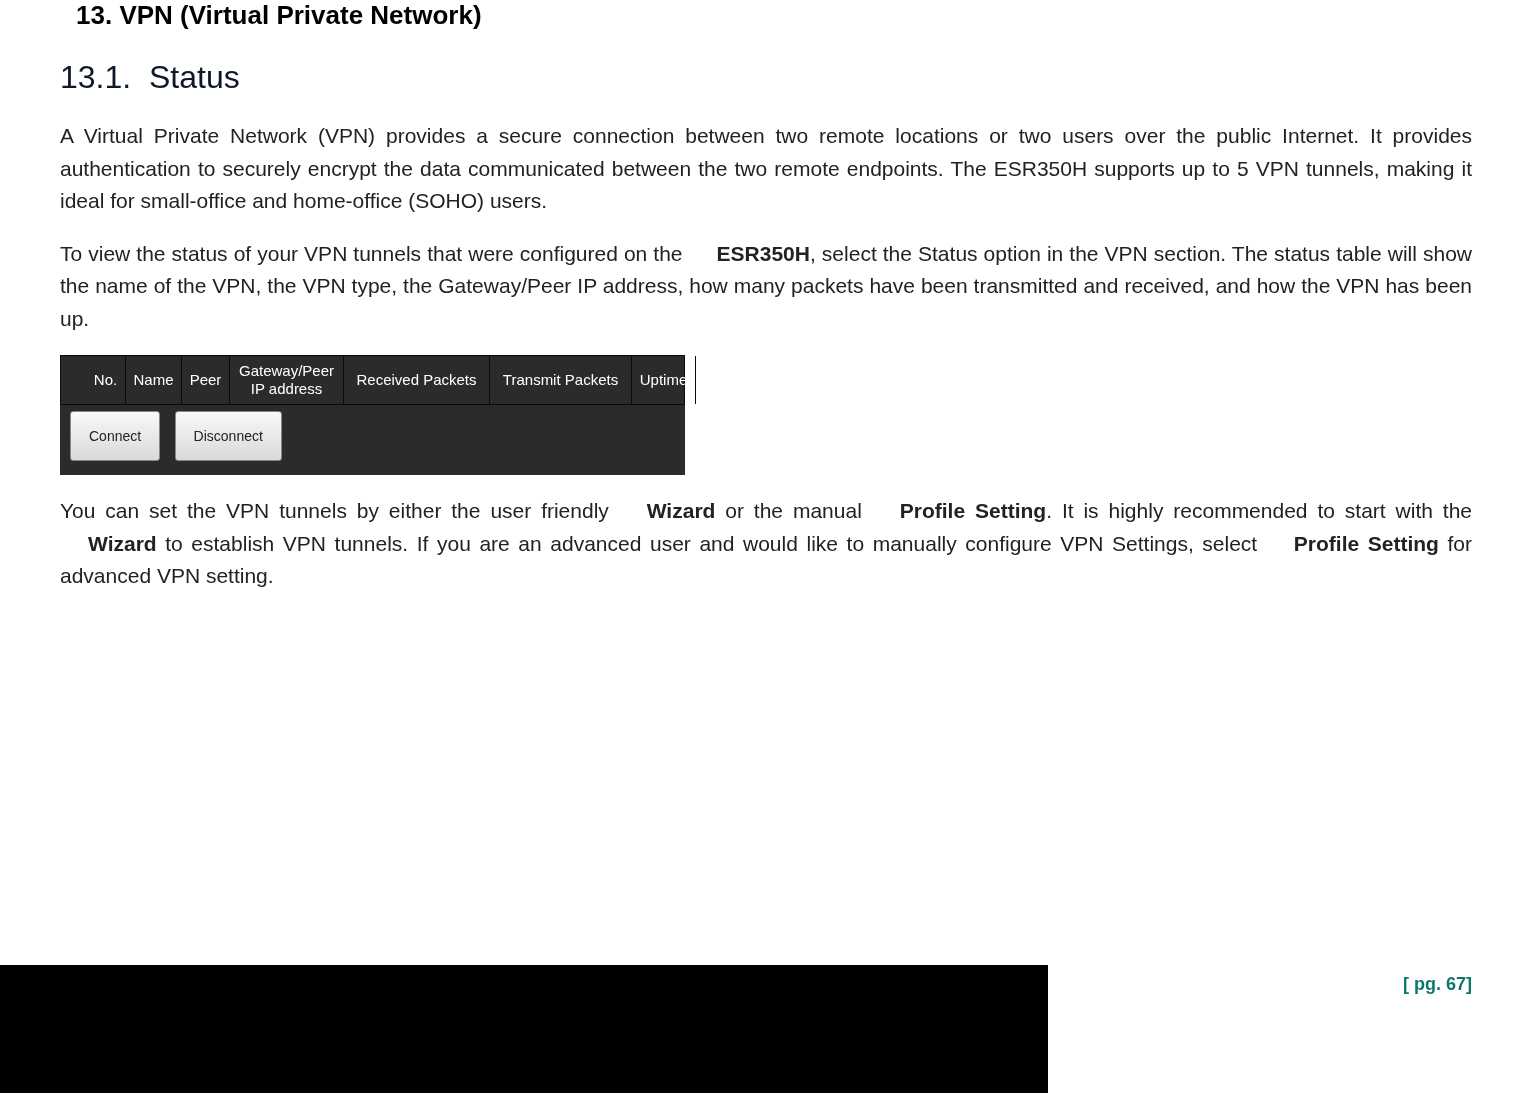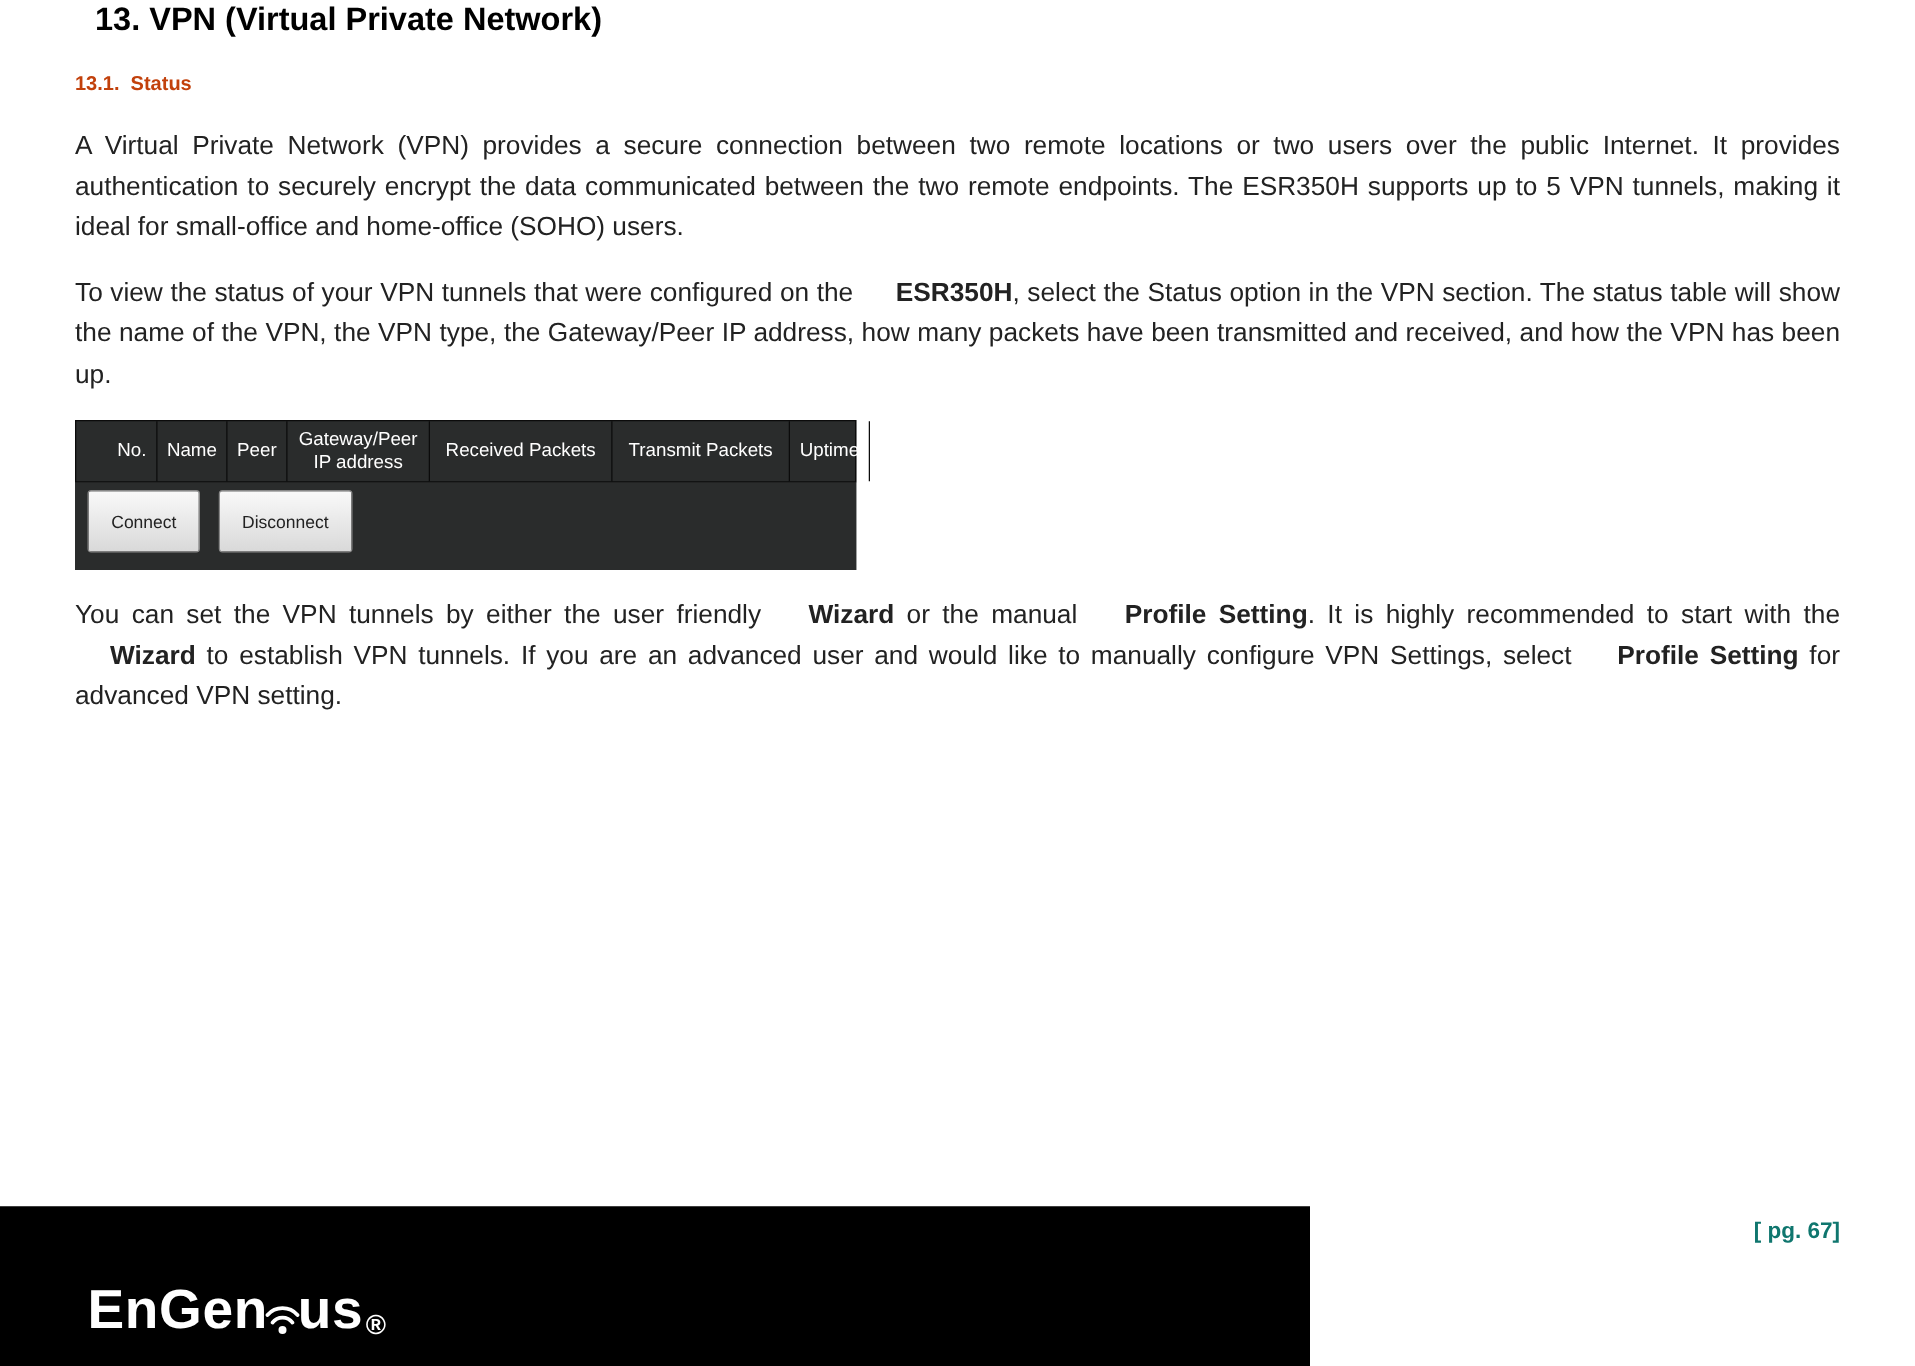--- a/index.html
+++ b/index.html
@@ -26,24 +26,24 @@
     top: 0px;
   }
   h1.sec {
     font-size: 26px;
     font-weight: 700;
     margin: 0 0 28px 16px;
     letter-spacing: 0px;
     color: #000;
   }
   h2.sub {
-    font-size: 16px;
-    font-weight: 700;
+    font-size: 32px;
+    font-weight: 400;
     margin: 0 0 24px 0;
-    color: #c2410c;
+    color: #0f172a;
   }
   p.body {
     font-size: 21px;
     line-height: 1.55;
     margin: 4px 0 20px 0;
     text-align: justify;
     color: #222;
   }
   .bold { font-weight: 700; padding-left: 28px; }
   .status-panel {
@@ -176,29 +176,15 @@
     </div>
 
     <p class="body">
       <span>You can set the VPN tunnels by either the user friendly </span><span class="bold">Wizard</span><span> or the manual </span><span class="bold">Profile Setting</span><span>. It is highly recommended to start with the </span><span class="bold">Wizard</span><span> to establish VPN tunnels. If you are an advanced user and would like to manually configure VPN Settings, select </span><span class="bold">Profile Setting</span><span> for advanced VPN setting.</span>
     </p>
 
   </div>
 
   <div class="footer-bar"></div>
 
-  <div class="logo">
-    <span class="logo-text">
-      <span>EnGen</span>
-      <span class="wifi-icon">
-        <svg width="28" height="40" viewBox="0 0 28 40">
-          <circle cx="14" cy="34" r="3.2" fill="#fff"></circle>
-          <path d="M6 28 A10 10 0 0 1 22 28" stroke="#fff" stroke-width="3" fill="none" stroke-linecap="round"></path>
-          <path d="M2 22 A16 16 0 0 1 26 22" stroke="#fff" stroke-width="3" fill="none" stroke-linecap="round"></path>
-        </svg>
-      </span>
-      <span>us</span>
-      <span class="reg">®</span>
-    </span>
-  </div>
 
   <div class="page-num">[ pg. 67]</div>
 </div>
 
 </body></html>

